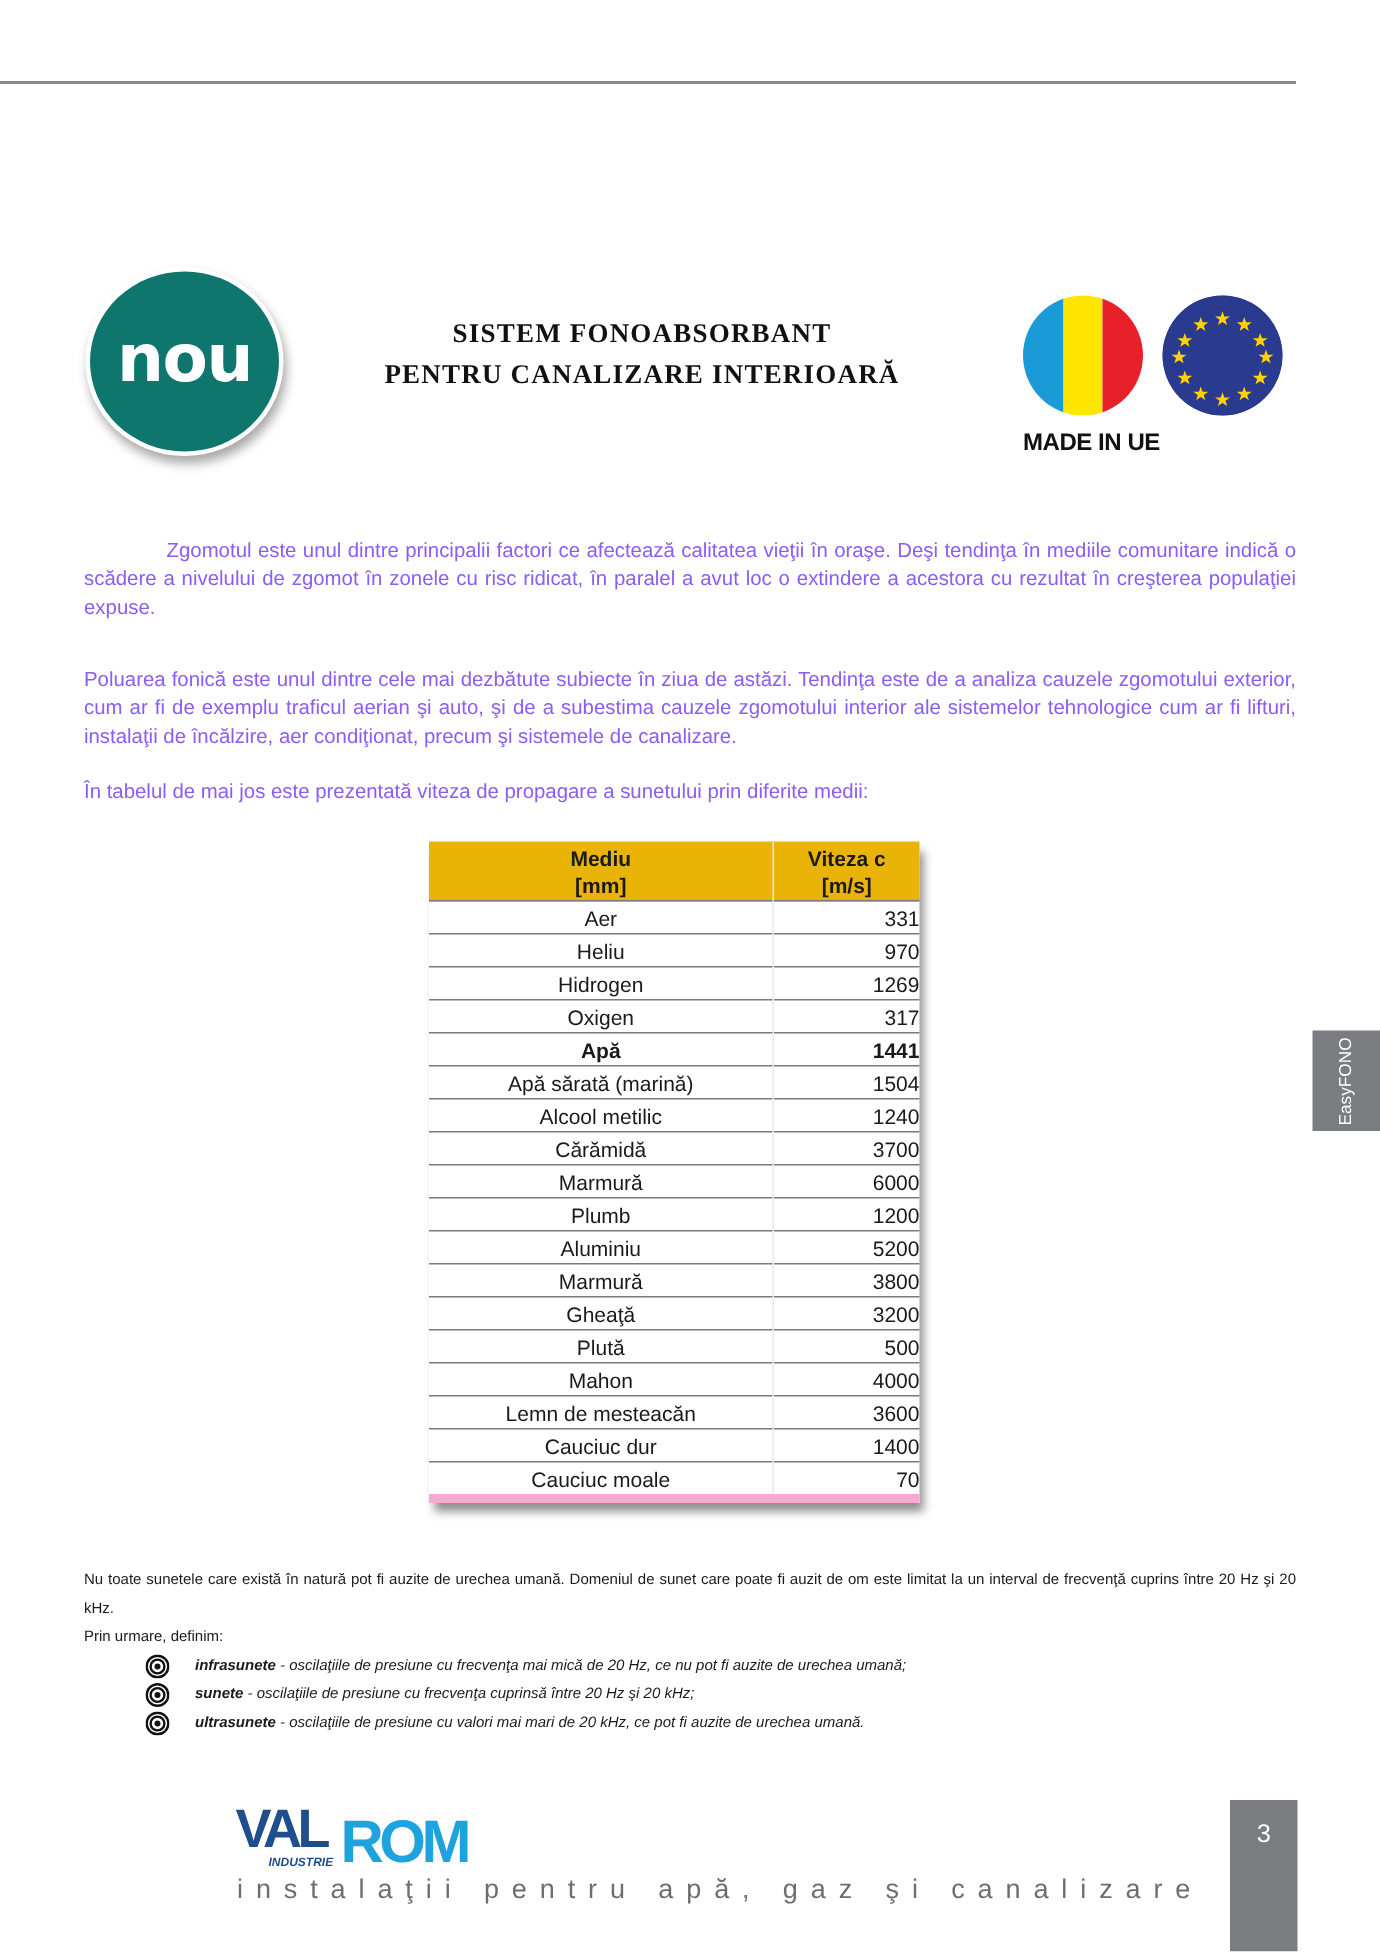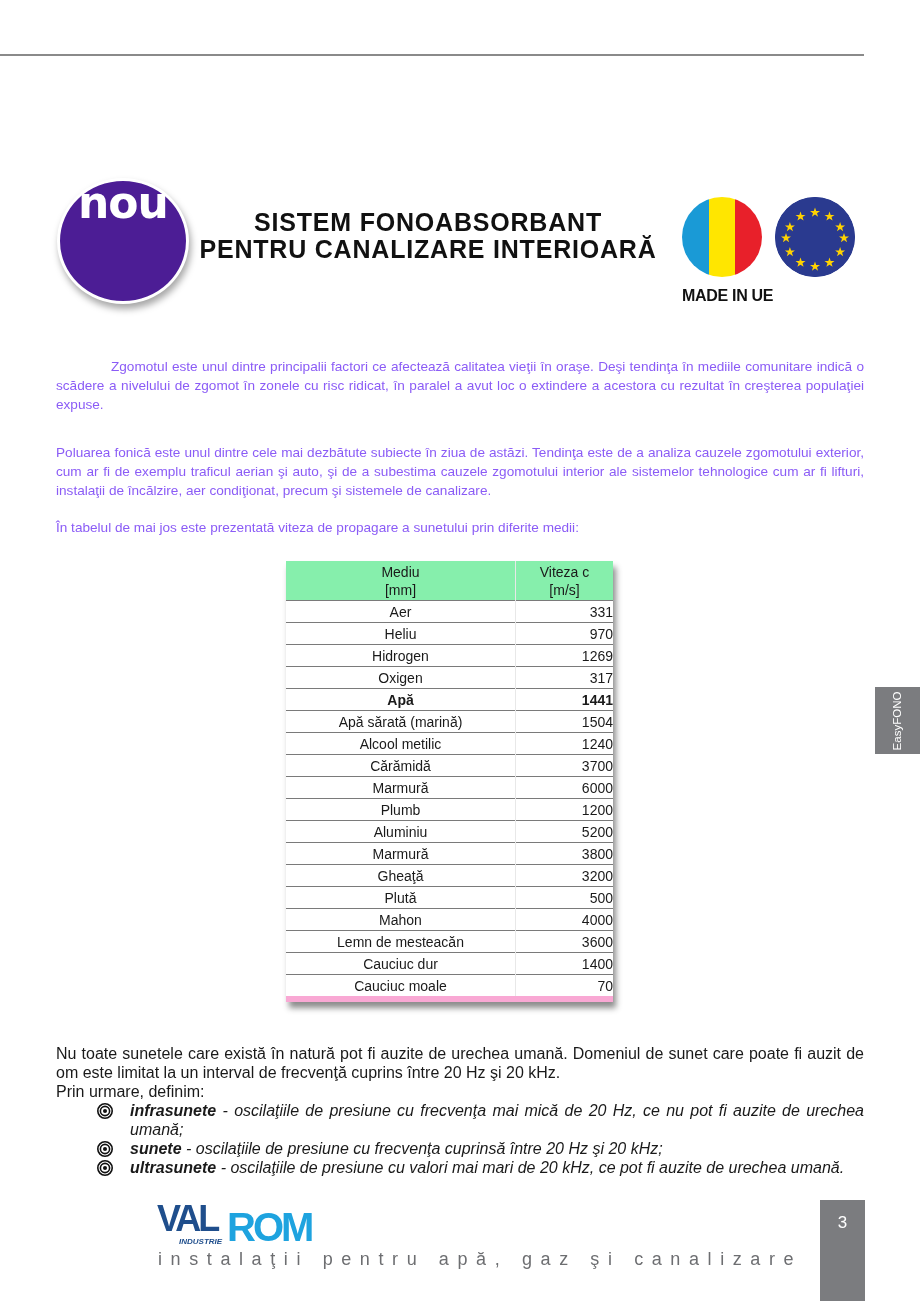--- a/index.html
+++ b/index.html
@@ -1,54 +1,54 @@
 <!DOCTYPE html>
 <html><head>
 <meta charset="utf-8">
 <style>
   html, body { margin: 0; padding: 0; background: #ffffff; }
   body { width: 920px; height: 1301px; position: relative; overflow: hidden;
          font-family: "Liberation Sans", "DejaVu Sans", sans-serif; color: #1a1a1a; }
   .top-rule { position: absolute; left: 0; top: 54px; width: 864px; height: 2px; background: #8a8a8a; }
 
   .nou-badge { position: absolute; left: 57px; top: 178px; width: 126px; height: 120px; border-radius: 50%;
-               background: #4c1d95; border: 3px solid #ffffff;
+               background: #0f766e; border: 3px solid #ffffff;
                box-shadow: 2px 5px 7px rgba(0,0,0,0.35);
-               display: flex; align-items: flex-start; justify-content: center; }
+               display: flex; align-items: center; justify-content: center; }
   .nou-badge span { color: #fff; font-weight: bold; font-size: 44px; letter-spacing: -1px;
                     font-family: "DejaVu Sans", sans-serif; margin-top: -4px; }
 
   .title { position: absolute; left: 190px; top: 209px; width: 476px; text-align: center;
-           font-family: Liberation Sans, sans-serif; font-weight: bold; font-size: 25px; line-height: 27px;
+           font-family: Liberation Serif, serif; font-weight: bold; font-size: 18px; line-height: 27px;
            letter-spacing: 0.8px; color: #111; }
 
   .flag-ro { position: absolute; left: 682px; top: 197px; width: 80px; height: 80px; border-radius: 50%;
              overflow: hidden; display: flex; }
   .flag-ro div { flex: 1; }
   .flag-eu { position: absolute; left: 775px; top: 197px; width: 80px; height: 80px; border-radius: 50%;
              background: #2a3a8f; }
   .made-in { position: absolute; left: 682px; top: 287px; width: 173px; text-align: left;
              font-weight: bold; font-size: 16px; color: #111; letter-spacing: -0.3px; }
 
   .para { position: absolute; left: 56px; width: 808px; font-size: 13.6px; line-height: 19px;
           text-align: justify; color: #8b5cf6; }
   .indent { text-indent: 55px; }
 
   .table-wrap { position: absolute; left: 286px; top: 561px; width: 327px;
                 box-shadow: 3px 6px 6px rgba(0,0,0,0.45); background: #fff; }
   table { border-collapse: collapse; width: 100%; font-size: 14px; }
-  th { background: #86efac; font-weight: normal; font-size: 14px; line-height: 18px; padding: 2px 0 1px 0; }
+  th { background: #eab308; font-weight: bold; font-size: 14px; line-height: 18px; padding: 2px 0 1px 0; }
   th.c1 { width: 229px; border-right: 1px solid #e8e8e8; }
   td { height: 21px; border-top: 1px solid #7a7a7a; line-height: 20px; padding: 0; }
   td.m { text-align: center; border-right: 1px solid #e8e8e8; }
   td.v { text-align: right; }
   tr.bold td { font-weight: bold; }
   tr.last td { border-bottom: 6px solid #f9a8d4; }
 
-  .defs { position: absolute; left: 56px; top: 1044px; width: 808px; font-size: 16px; line-height: 19px; }
+  .defs { position: absolute; left: 56px; top: 1044px; width: 808px; font-size: 10px; line-height: 19px; }
   .def-list { margin: 0; padding: 0; list-style: none; font-style: italic; }
   .def-item { position: relative; padding-left: 74px; text-align: justify; }
   .def-item .bullet { position: absolute; left: 41px; top: 2px; width: 16px; height: 16px; }
   .def-item b { font-weight: bold; }
 
   .side-tab { position: absolute; left: 875px; top: 687px; width: 45px; height: 67px; background: #7b7c7f;
               display: flex; align-items: center; justify-content: center; }
   .side-tab span { color: #fff; font-size: 11.5px; transform: rotate(-90deg); white-space: nowrap; }
 
   .page-tab { position: absolute; left: 820px; top: 1200px; width: 45px; height: 101px; background: #7b7c7f; }

